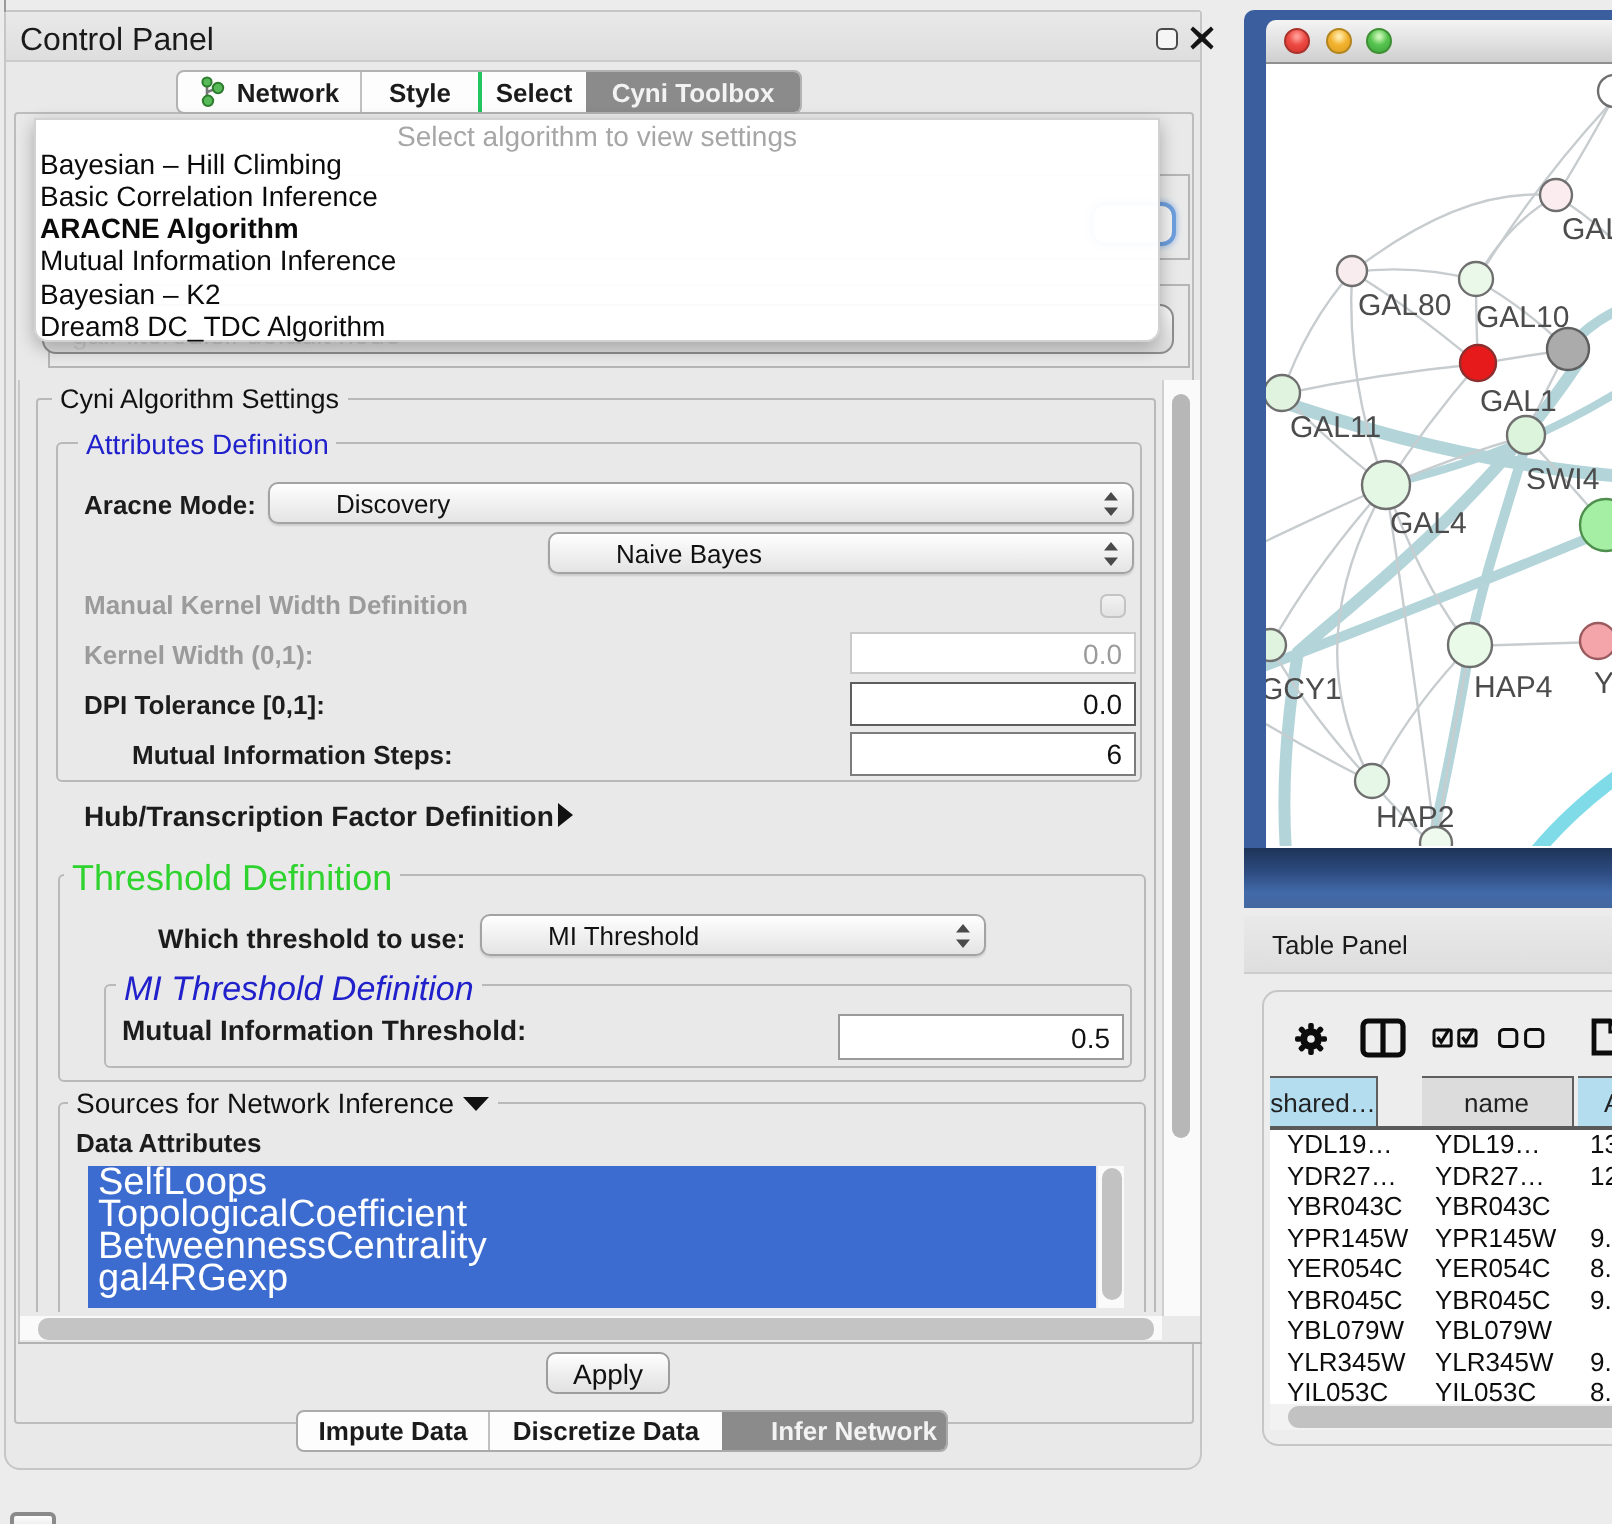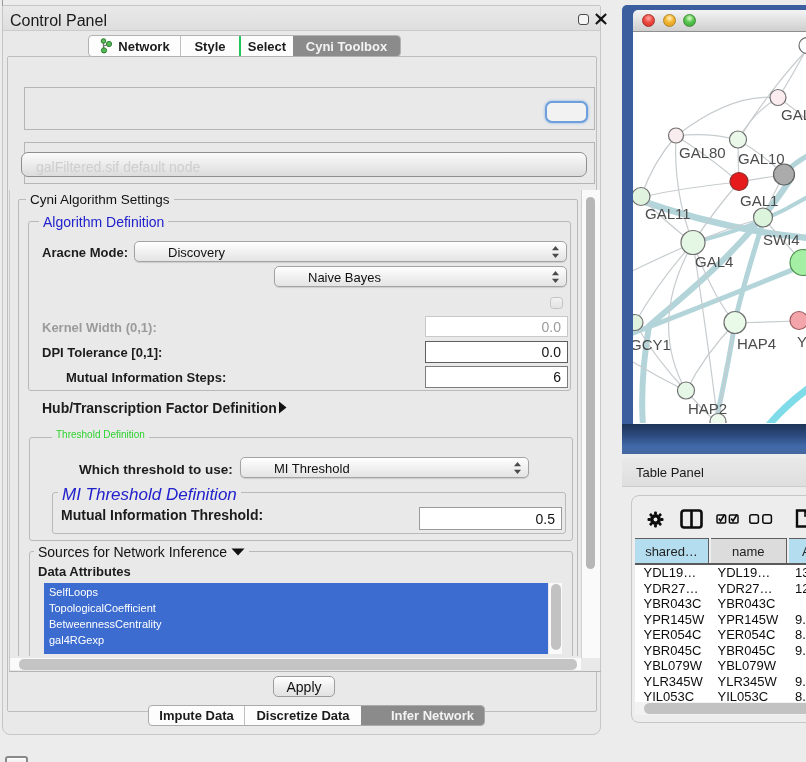--- a/index.html
+++ b/index.html
@@ -66,21 +66,21 @@
          background:linear-gradient(#fbfbfb,#dcdcdc); overflow:hidden;">
       <div class="abs" style="left:14px; top:6px; font-size:14px; color:#cecece;">galFiltered.sif default node</div>
     </div>
 
     <div id="settings" class="abs" style="left:0; top:0; width:806px; height:762px;">
 
       <div class="group" style="left:18px; top:199px; width:560px; height:472px; border-radius:2px;"></div>
       <div class="gtitle" style="left:26px; top:192px; font-size:13.5px; color:#111;">Cyni Algorithm Settings</div>
 
       <div class="group" style="left:28px; top:221px; width:543px; height:170px;"></div>
-      <div class="gtitle" style="left:39px; top:214px; color:#2121cc; font-size:14px;">Algorithm Definition</div>
+      <div class="gtitle" style="left:39px; top:214px; color:#2121cc; font-size:14px;">Attributes Definition</div>
 
       <div class="lbl abs" style="left:42px; top:245px;">Aracne Mode:</div>
       <div class="combo" style="left:134px; top:241px; width:433px; height:21px;">
         <span class="ctext">Discovery</span>
         <span class="arr">
             <svg width="9" height="14" viewBox="0 0 9 14">
               <path d="M4.5 1 L8 5.2 L1 5.2 Z" fill="#4a4a4a"></path>
               <path d="M4.5 13 L1 8.8 L8 8.8 Z" fill="#4a4a4a"></path>
             </svg>
           </span>
@@ -89,20 +89,21 @@
       <div class="combo" style="left:274px; top:266px; width:293px; height:21px;">
         <span class="ctext">Naive Bayes</span>
         <span class="arr">
             <svg width="9" height="14" viewBox="0 0 9 14">
               <path d="M4.5 1 L8 5.2 L1 5.2 Z" fill="#4a4a4a"></path>
               <path d="M4.5 13 L1 8.8 L8 8.8 Z" fill="#4a4a4a"></path>
             </svg>
           </span>
       </div>
 
+      <div class="lbl abs dis" style="left:42px; top:295px;">Manual Kernel Width Definition</div>
       <div class="abs" style="left:550px; top:297px; width:13px; height:12px; border:1px solid #c3c3c3; border-radius:3.5px; background:linear-gradient(#f2f2f2,#e2e2e2);"></div>
 
       <div class="lbl abs dis" style="left:42px; top:320px;">Kernel Width (0,1):</div>
       <div class="field" style="left:425px; top:316px; width:143px; height:21px; border:1px solid #c9c9c9;">
           <span style="color:#9b9b9b;">0.0</span>
         </div>
 
       <div class="lbl abs" style="left:42px; top:345px;">DPI Tolerance [0,1]:</div>
       <div class="field" style="left:425px; top:341px; width:143px; height:22px; border:1px solid #5e5e5e;">
           <span>0.0</span>
@@ -112,24 +113,24 @@
       <div class="field" style="left:425px; top:366px; width:143px; height:22px; border:1px solid #7c7c7c;">
           <span>6</span>
         </div>
 
       <div class="lbl abs" style="left:42px; top:400px; font-size:14px;">Hub/Transcription Factor Definition</div>
       <svg class="abs" style="left:277px; top:401px;" width="11" height="13" viewBox="0 0 11 13">
           <path d="M2 0.5 L9.5 6.5 L2 12.5 Z" fill="#111"></path>
         </svg>
 
       <div class="group" style="left:29px; top:437px; width:544px; height:104px;"></div>
-      <div class="gtitle" style="left:52px; top:429px; color:#2ed32e; font-size:10px;">Threshold Definition</div>
+      <div class="gtitle" style="left:32px; top:429px; color:#2ed32e; font-size:18px;">Threshold Definition</div>
 
       <div class="lbl abs" style="left:79px; top:462px; font-size:13.5px;">Which threshold to use:</div>
-      <div class="combo" style="left:240px; top:457px; width:289px; height:21px;">
+      <div class="combo" style="left:240px; top:457px; width:253px; height:21px;">
         <span class="ctext">MI Threshold</span>
         <span class="arr">
             <svg width="9" height="14" viewBox="0 0 9 14">
               <path d="M4.5 1 L8 5.2 L1 5.2 Z" fill="#4a4a4a"></path>
               <path d="M4.5 13 L1 8.8 L8 8.8 Z" fill="#4a4a4a"></path>
             </svg>
           </span>
       </div>
 
       <div class="group" style="left:52px; top:492px; width:514px; height:42px;"></div>
@@ -141,21 +142,21 @@
         </div>
 
       <div class="group" style="left:29px; top:551px; width:544px; height:120px;"></div>
       <div class="gtitle" style="left:34px; top:543px; font-size:14px; color:#111;">Sources for Network Inference <span style="display:inline-block; vertical-align:0.5px;"><svg width="14" height="8" viewBox="0 0 14 8">
               <path d="M0.5 0.5 L13.5 0.5 L7 7.5 Z" fill="#111"></path>
             </svg></span></div>
 
       <div class="lbl abs" style="left:38px; top:564px;">Data Attributes</div>
 
       <div class="abs" style="left:44px; top:583px; width:504px; height:71px; background:#3d6cd1; overflow:hidden;">
-        <div style="font-size:11px; color:#fff; padding:1px 0 0 5px; line-height:16.1px;">SelfLoops<br>TopologicalCoefficient<br>BetweennessCentrality<br>gal4RGexp</div>
+        <div style="font-size:19px; color:#fff; padding:1px 0 0 5px; line-height:16.1px;">SelfLoops<br>TopologicalCoefficient<br>BetweennessCentrality<br>gal4RGexp</div>
       </div>
 
       <div class="abs" style="left:549px; top:583px; width:13px; height:71px; background:#fafafa;"></div>
       <div class="abs" style="left:550.5px; top:584px; width:10px; height:66px; background:#c2c2c2; border-radius:5px;"></div>
 
       <div class="abs" style="left:10px; top:656px; width:590px; height:15px; background:#e9e9e9;"></div>
       <div class="abs" style="left:10px; top:658px; width:571px; height:12px; background:#fafafa;"></div>
       <div class="abs" style="left:19px; top:659px; width:558px; height:10.5px; background:#c4c4c4; border-radius:5px;"></div>
       <div class="abs" style="left:9px; top:670.5px; width:592px; height:1px; background:#b3b3b3;"></div>
       <div class="abs" style="left:9px; top:190px; width:1px; height:481px; background:#c9c9c9;"></div>
@@ -164,25 +165,37 @@
       <div class="abs" style="left:585.5px; top:197px; width:9.5px; height:372px; background:#b7b7b7; border-radius:5px;"></div>
 
       <div class="abs" style="left:273px; top:676px; width:62px; height:21px; border:1px solid #9d9d9d; border-radius:5px;
            background:linear-gradient(#ffffff,#ededed 55%,#e2e2e2); font-size:14px; color:#111;
            display:flex; align-items:center; justify-content:center;">Apply</div>
 
       <div class="abs" id="bottabs" style="left:148px; top:705px; height:21px; display:flex; font-size:13px; font-weight:bold; color:#1b1b1b;
            background:#fdfdfd; border:1px solid #aaaaaa; border-radius:4px; overflow:hidden;">
         <div class="ttab" style="width:96px; display:flex; align-items:center; justify-content:center; border-right:1px solid #c0c0c0;">Impute Data</div>
         <div class="ttab" style="width:116px; display:flex; align-items:center; justify-content:center;">Discretize Data</div>
-        <div class="ttab sel" style="width:123px; display:flex; align-items:center; justify-content:center; background:#8b8b8b; color:#f3f3f3;padding-left:20px;">Infer Network</div>
-      </div>
-    </div>
-  </div>
-
+        <div class="ttab sel" style="width:112px; display:flex; align-items:center; justify-content:center; background:#8b8b8b; color:#f3f3f3;padding-left:20px;">Infer Network</div>
+      </div>
+    </div>
+  </div>
+
+  <div class="abs" id="popup" style="left:17px; top:59px; width:563px; height:112px; background:rgba(255,255,255,0.97);
+       border:1px solid #d2d2d2; border-radius:0 0 7px 7px; box-shadow:0 3px 9px rgba(0,0,0,0.28); z-index:50;">
+    <div style="position:absolute; top:0px; width:100%; text-align:center; font-size:14px; color:#a6a6a6;">Select algorithm to view settings</div>
+    <div style="position:absolute; top:13.5px; left:2px; font-size:14px; color:#0b0b0b; line-height:16.3px; white-space:nowrap;">
+      Bayesian – Hill Climbing<br>
+      Basic Correlation Inference<br>
+      <span class="b">ARACNE Algorithm</span><br>
+      Mutual Information Inference<br>
+      Bayesian – K2<br>
+      Dream8 DC_TDC Algorithm
+    </div>
+  </div>
 
   <div class="abs" id="netwin" style="left:622px; top:5px; width:184px; height:449px; background:#3a5e9e; border-radius:5px 0 0 0;">
     <div class="abs" style="left:0; top:419px; width:184px; height:30px; background:linear-gradient(#1d3458,#2d4b80 40%,#426aa9 75%,#44679f);"></div>
 
     <div class="abs" style="left:11px; top:5px; width:173px; height:22px; border-radius:5px 0 0 0;
          background:linear-gradient(#f4f4f4,#cfcfcf); border-bottom:1px solid #8f8f8f;"></div>
     <div class="abs" style="left:20px; top:9px; width:13px; height:13px; border-radius:50%;
          background:radial-gradient(circle at 50% 30%, #ff9a94 8%, #ec4a43 45%, #d32f2a); border:0.5px solid #a8322c;"></div>
     <div class="abs" style="left:41px; top:9px; width:13px; height:13px; border-radius:50%;
          background:radial-gradient(circle at 50% 30%, #ffe9a8 8%, #f2b32f 45%, #dd9d22); border:0.5px solid #b2851f;"></div>
@@ -303,21 +316,21 @@
       <rect x="0.8" y="0.8" width="8.6" height="8.4" rx="2" fill="none" stroke="#0c0c0c" stroke-width="1.5"></rect>
       <rect x="13.8" y="0.8" width="8.6" height="8.4" rx="2" fill="none" stroke="#0c0c0c" stroke-width="1.5"></rect>
     </svg>
     <svg class="abs" style="left:163px; top:13px;" width="17" height="19" viewBox="0 0 17 19">      
         <path d="M2 1.5 H10 L15.5 7 V17.5 H2 Z" fill="none" stroke="#0c0c0c" stroke-width="2.4"></path>
       <path d="M10 1.5 V7 H15.5" fill="none" stroke="#0c0c0c" stroke-width="1.6"></path>
     </svg>
 
     <div class="abs" style="left:3px; top:42px; width:177px; height:140px;">
 
-      <div class="abs" style="left:0; top:0; width:74px; height:25px; background:#b4ddef; border-right:1.5px solid #5f5f5f; border-top:1.5px solid #5f5f5f;
+      <div class="abs" style="left:0; top:0; width:54px; height:25px; background:#b4ddef; border-right:1.5px solid #5f5f5f; border-top:1.5px solid #5f5f5f;
            display:flex; align-items:center; justify-content:center; font-size:13px; color:#222;">shared…</div>
       <div class="abs" style="left:75.5px; top:0; width:76.5px; height:25px; background:#dcdcdc; border-right:1.5px solid #5f5f5f; border-top:1.5px solid #5f5f5f;
            display:flex; align-items:center; justify-content:center; font-size:13px; color:#222;">name</div>
       <div class="abs" style="left:153.5px; top:0; width:23.5px; height:25px; background:#b4ddef; border-top:1.5px solid #5f5f5f; overflow:hidden;">
         <span style="position:absolute; left:13.5px; top:5px; font-size:13px; color:#222;">Av</span>
         </div>
       <div class="abs" style="left:0; top:25px; width:177px; height:1.5px; background:#5a5a5a;"></div>
 
       <div class="abs" style="left:0; top:26.5px; width:177px; height:137px; background:#ffffff; overflow:hidden;">
         <div class="abs trow" style="top:0;">

